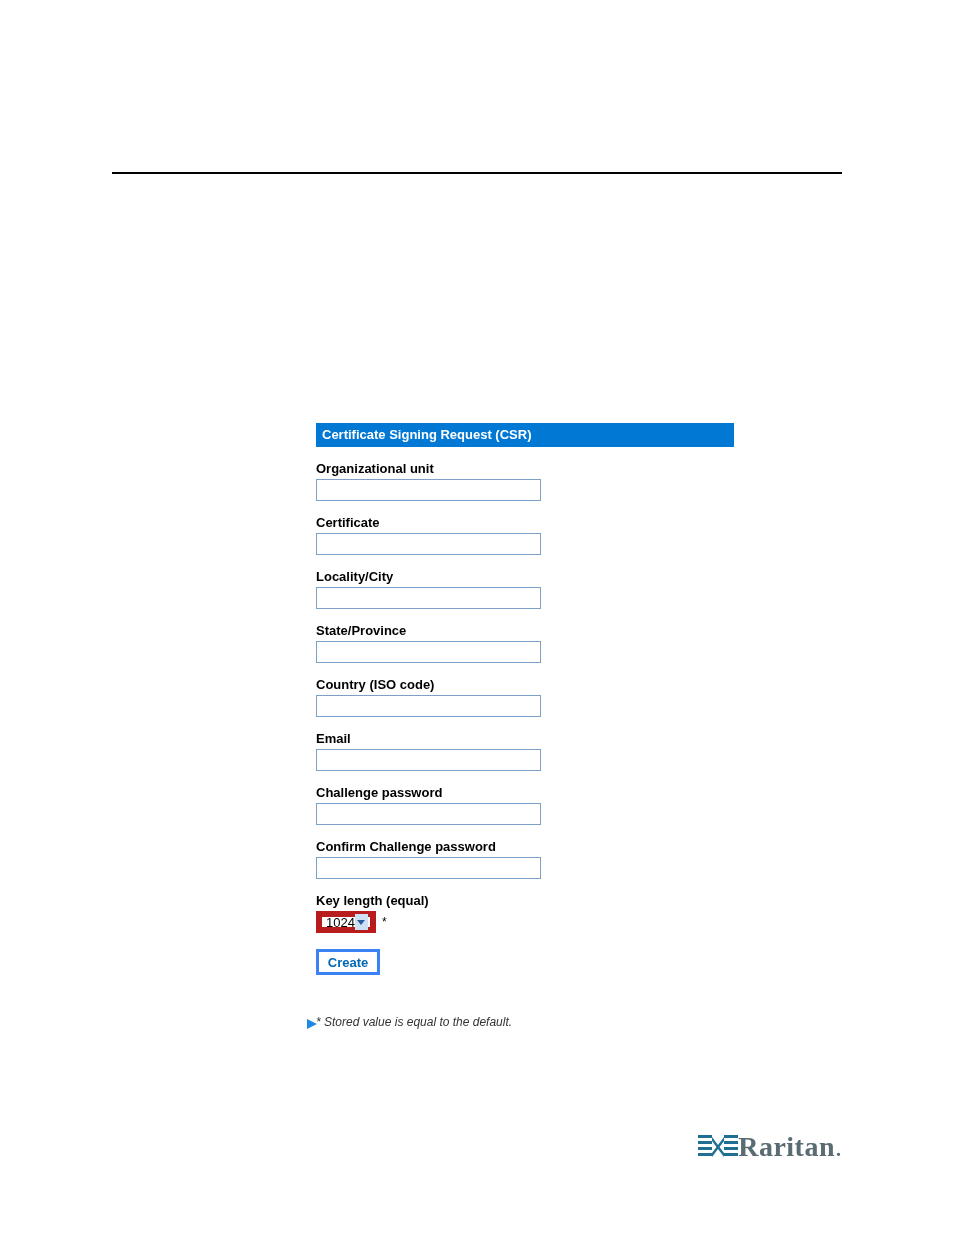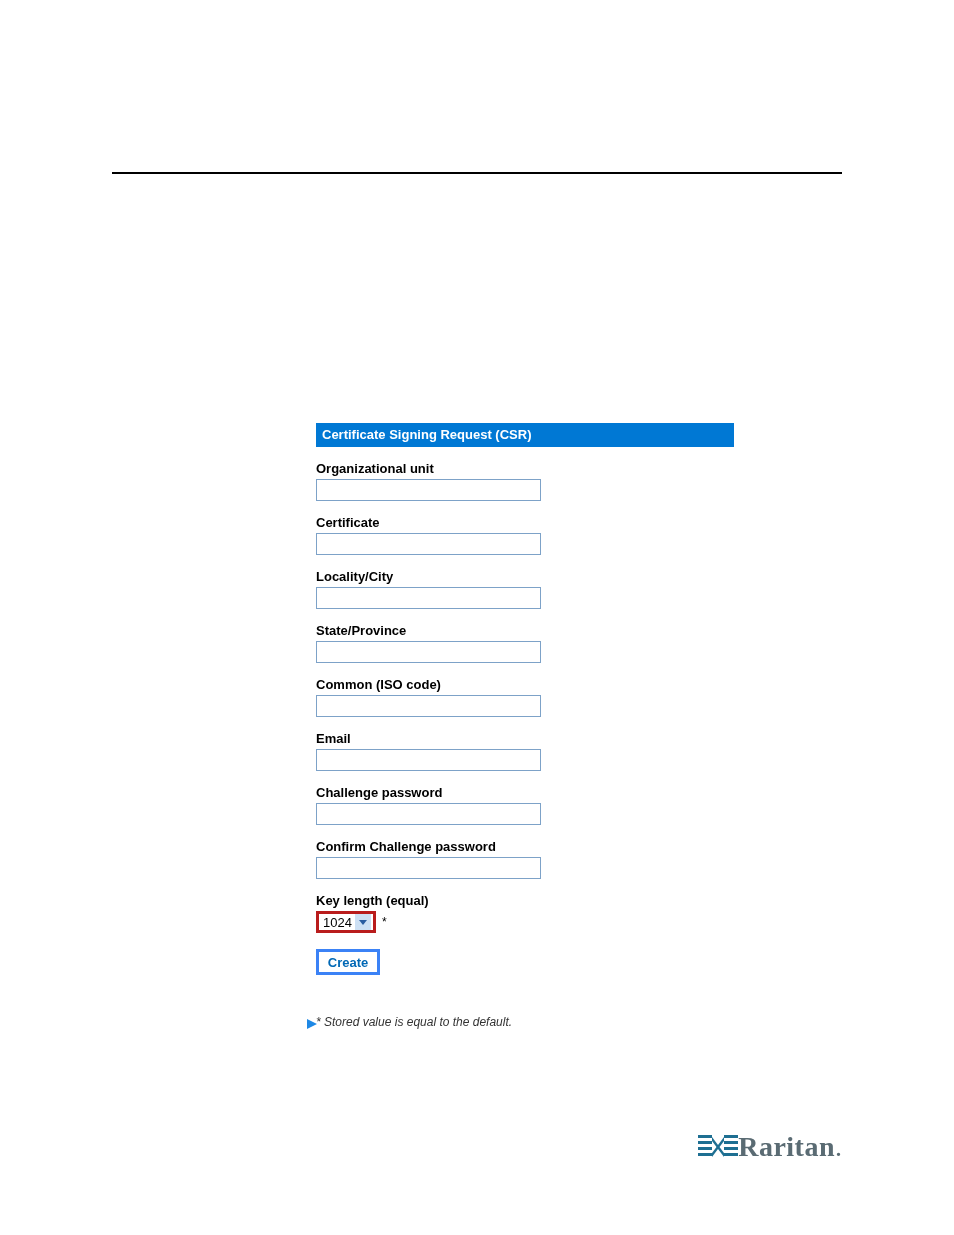--- a/index.html
+++ b/index.html
@@ -6,21 +6,21 @@
   html, body { width: 954px; height: 1235px; background: #fff; font-family: Arial, Helvetica, sans-serif; color: #000; }
   .page { position: relative; width: 954px; height: 1235px; padding-left: 14px; }
   .rule { position: absolute; left: 112px; top: 172px; width: 730px; height: 0; border-top: 2px solid #000; }
   .form-block { position: absolute; left: 316px; top: 423px; width: 420px; }
   .form-header { background: #0078d4; color: #fff; font-size: 13px; font-weight: bold; padding: 4px 8px 5px 6px; width: 418px; }
   .field { margin-top: 14px; }
   .field:first-of-type { margin-top: 26px; }
   .field-label { font-size: 13px; font-weight: bold; color: #000; margin-bottom: 3px; }
   .text-input { width: 225px; height: 22px; border: 1px solid #7da2c8; background: #fff; font-size: 12px; padding: 2px 4px; }
   .key-row { display: flex; align-items: center; gap: 6px; }
-  .select { width: 60px; height: 22px; border: 3px solid #b91c1c; background: #fff; font-size: 13px; padding: 1px 2px 1px 4px; display: inline-flex; align-items: center; justify-content: space-between; }
+  .select { width: 60px; height: 22px; border: 6px solid #b91c1c; background: #fff; font-size: 13px; padding: 1px 2px 1px 4px; display: inline-flex; align-items: center; justify-content: space-between; }
   .select-caret { width: 16px; height: 16px; background: #cde0f4; display: inline-flex; align-items: center; justify-content: center; }
   .select-caret svg { display: block; }
   .asterisk { font-size: 12px; color: #000; }
   .create-btn { margin-top: 16px; height: 26px; width: 64px; border: 3px solid #3b82f6; background: #fff; color: #0068b5; font-size: 13px; font-weight: bold; padding: 3px 0 0 0; text-align: center; }
   .note { font-size: 12px; color: #333; margin-top: 40px; font-style: italic; }
   .bullet-arrow { position: absolute; left: 305px; top: 1017px; }
   .bullet-arrow svg { display: block; }
   .logo { position: absolute; right: 112px; bottom: 72px; display: flex; align-items: center; gap: 0; }
   .logo-text { font-family: Georgia, "Times New Roman", serif; font-size: 28px; font-weight: bold; color: #5a6b73; letter-spacing: 0.5px; }
   .logo-dot { font-family: Georgia, serif; font-size: 28px; color: #5a6b73; }
@@ -50,21 +50,21 @@
       <div class="field-label">Locality/City</div>
       <input class="text-input" type="text" value="" style="">
     </div>
 
     <div class="field">
       <div class="field-label">State/Province</div>
       <input class="text-input" type="text" value="" style="">
     </div>
 
     <div class="field">
-      <div class="field-label">Common (ISO code)</div>
+      <div class="field-label">Country (ISO code)</div>
       <input class="text-input" type="text" value="" style="">
     </div>
 
     <div class="field">
       <div class="field-label">Email</div>
       <input class="text-input" type="text" value="" style="">
     </div>
 
     <div class="field">
       <div class="field-label">Challenge password</div>

